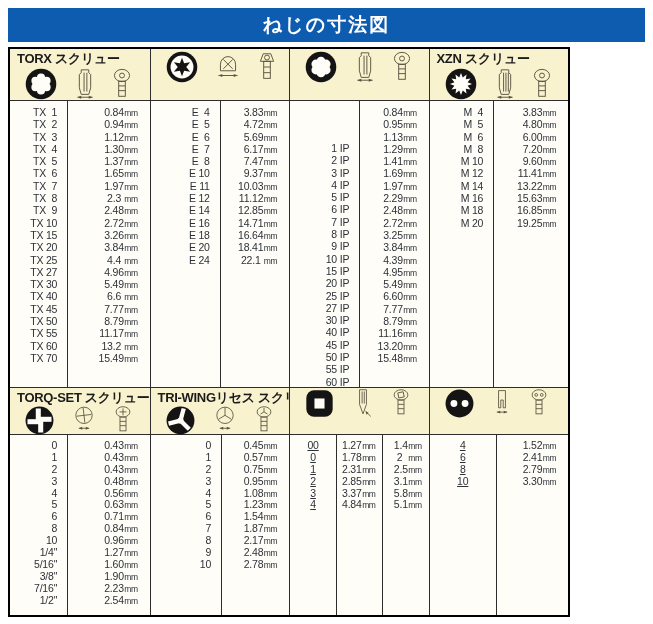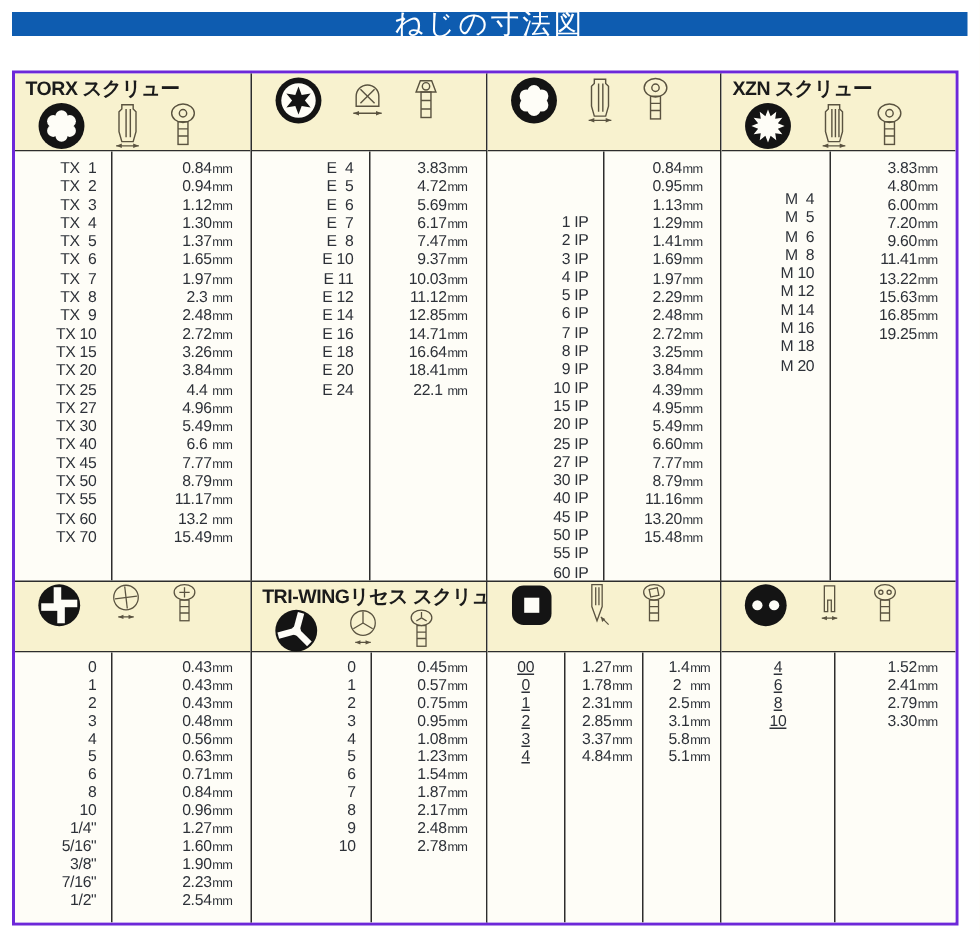--- a/index.html
+++ b/index.html
@@ -3,28 +3,28 @@
 <meta charset="utf-8">
 <style>
   html,body{margin:0;padding:0;}
   body{
     width:653px;height:624px;position:relative;
     background:#ffffff;
     font-family:"Liberation Sans", sans-serif;
     -webkit-font-smoothing:antialiased;
   }
   .title-band{
-    position:absolute;left:8px;top:8px;width:637px;height:16px;
+    position:absolute;left:8px;top:8px;width:637px;height:34px;
     background:#0e5cb0;color:#ffffff;
     display:flex;align-items:center;justify-content:center;
-    font-size:19px;font-weight:normal;letter-spacing:2px;
+    font-size:19px;font-weight:bold;letter-spacing:2px;
   }
   .grid{
-    position:absolute;left:8px;top:47px;width:631px;height:570px;
-    box-sizing:border-box;border:2px solid #6d28d9;
+    position:absolute;left:8px;top:47px;width:562px;height:570px;
+    box-sizing:border-box;border:2px solid #000000;
     display:grid;grid-template-columns:repeat(4,1fr);grid-template-rows:338px 1fr;
     background:#fefdf7;
   }
   .cell{box-sizing:border-box;display:flex;flex-direction:column;overflow:hidden;border-left:1.5px solid #2d2d2d;}
   .cell.first{border-left:none;}
   .cell.b{border-top:1.5px solid #2d2d2d;}
   .cell-head{background:#f8f2cf;border-bottom:1.5px solid #2d2d2d;box-sizing:border-box;flex:0 0 auto;}
   .t .cell-head{height:52px;}
   .b .cell-head{height:47px;}
   .cell-title{
@@ -45,21 +45,21 @@
     height:12.3px;line-height:12.3px;display:flex;justify-content:flex-end;align-items:baseline;
     padding-right:12px;font-size:10.5px;color:#2d3138;letter-spacing:-0.2px;
   }
   .b .srow,.b .vrow{height:11.9px;line-height:11.9px;}
   .num{white-space:pre;}
   .unit{font-size:8.5px;letter-spacing:-0.5px;padding-left:0.5px;}
   
   [data-section="0"] .size-col{width:41%;}
   [data-section="1"] .size-col{width:50%;}
   [data-section="2"] .size-col{width:50%;margin-top:36px;}
-  [data-section="3"] .size-col{width:46%;margin-top:21px;}
+  [data-section="3"] .size-col{width:46%;}
   [data-section="4"] .size-col{width:41%;}
   [data-section="5"] .size-col{width:51%;}
   [data-section="6"] .size-col{width:33.3%;}
   [data-section="7"] .size-col{width:48%;}
   [data-section="6"] .srow,[data-section="7"] .srow{text-align:center;padding-right:0;text-decoration:underline;}
   [data-section="6"] .vrow{padding-right:7px;}
   .lineart{stroke:#5a5340;fill:none;stroke-width:1;}
   .lineart-fill{fill:#5a5340;stroke:none;}
 </style>
 </head>
@@ -533,20 +533,21 @@
           <div class="vrow">
             <span class="num">19.25</span>
             <span class="unit">mm</span>
           </div>
         </div>
       </div>
   </div>
 
   <div class="cell b first" data-section="4">
     <div class="cell-head">
+      <div class="cell-title">TORQ-SET スクリュー</div>
       <div class="icon-row">
         <svg class="disc" width="31" height="31" viewBox="0 0 40 40">
           <circle cx="20" cy="20" r="18" fill="#141414"></circle>
           <g fill="#fefdf7">
             <rect x="15.2" y="4.5" width="6.5" height="16"></rect>
             <rect x="18.3" y="19.5" width="6.5" height="16"></rect>
             <rect x="4.5" y="18.3" width="16" height="6.5"></rect>
             <rect x="19.5" y="15.2" width="16" height="6.5"></rect>
           </g>
         </svg>

